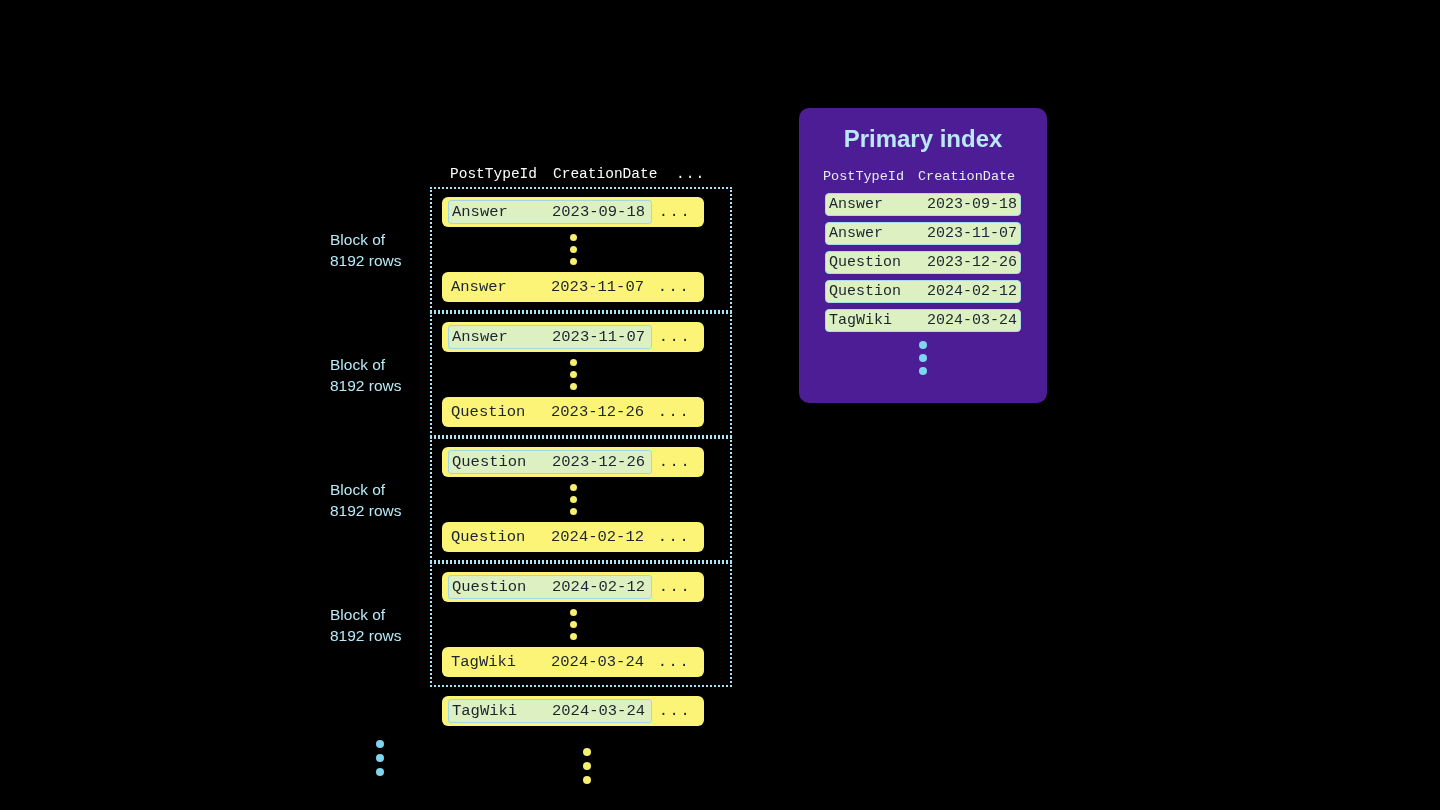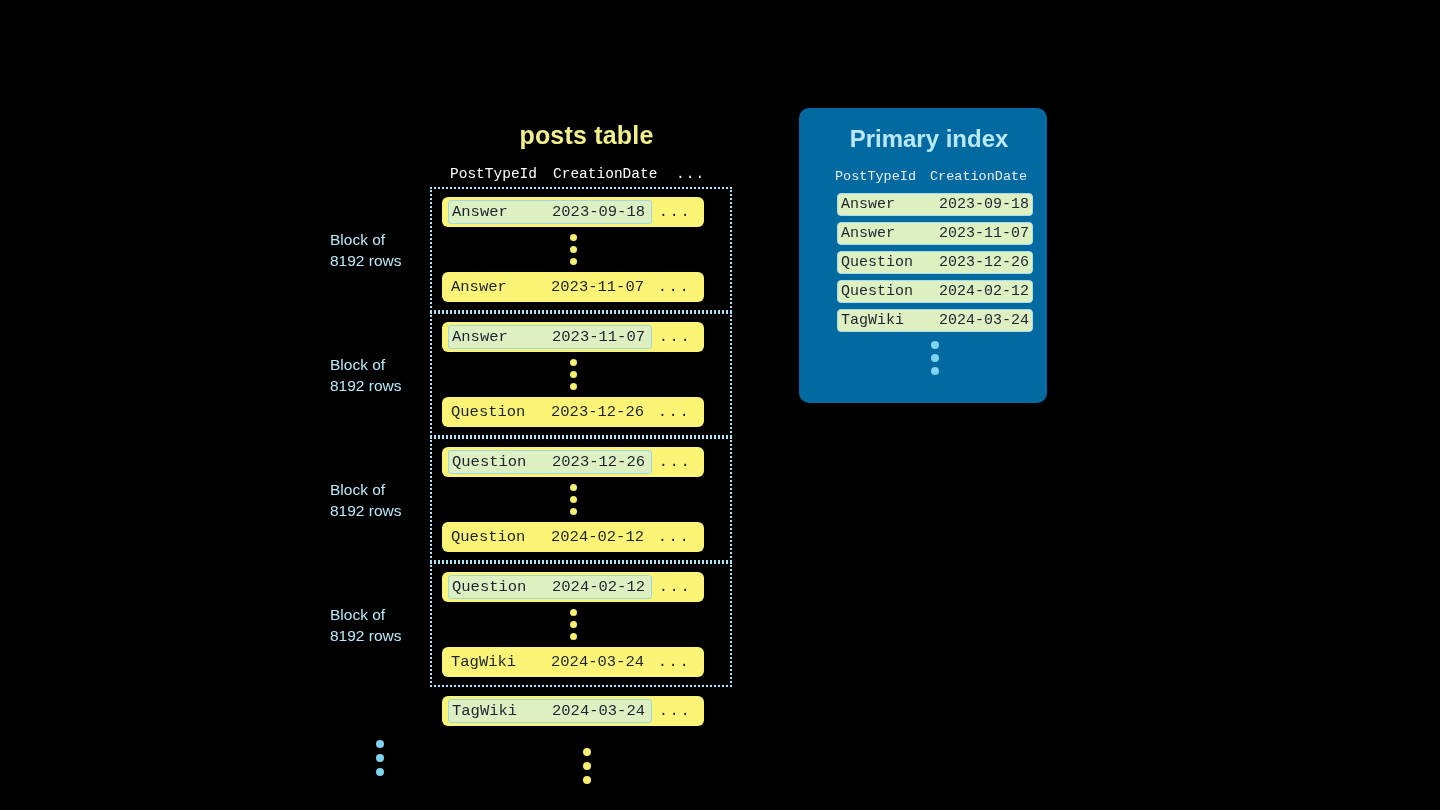--- a/index.html
+++ b/index.html
@@ -174,23 +174,23 @@
     background: #f6ef6f;
   }
 
   
   #primary-index {
     position: absolute;
     left: 799px;
     top: 108px;
     width: 248px;
     height: 295px;
-    background: #0369a1;
+    background: #4c1d95;
     border-radius: 10px;
-    padding: 14px 0 0 12px;
+    padding: 14px 0 0 0;
   }
   .pi-title {
     text-align: center;
     font-family: "Liberation Sans", sans-serif;
     font-size: 24px;
     color: #b9e9f8;
     line-height: 34px;
   }
   .pi-headers {
     display: flex;
@@ -238,21 +238,20 @@
     background: #7fd4ef;
   }
 </style>
 </head>
 <body>
 
 <div id="stage">
 
   <section id="posts-table">
 
-    <h1 class="table-title">posts table</h1>
 
     <div class="col-headers">
       <span class="ch-type">PostTypeId</span>
       <span class="ch-date">CreationDate</span>
       <span class="ch-more">...</span>
     </div>
 
     <div class="blocks-wrap">
 
       <div class="block-row">

